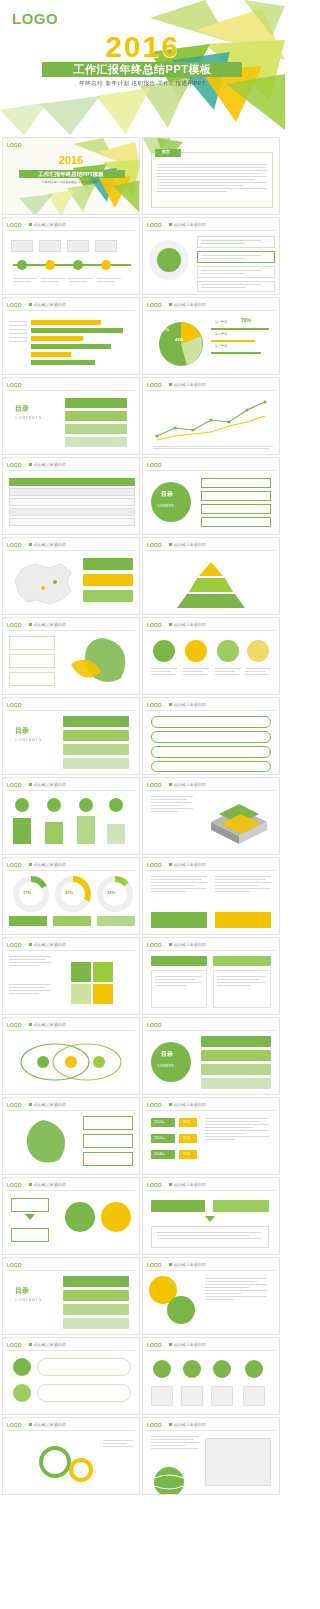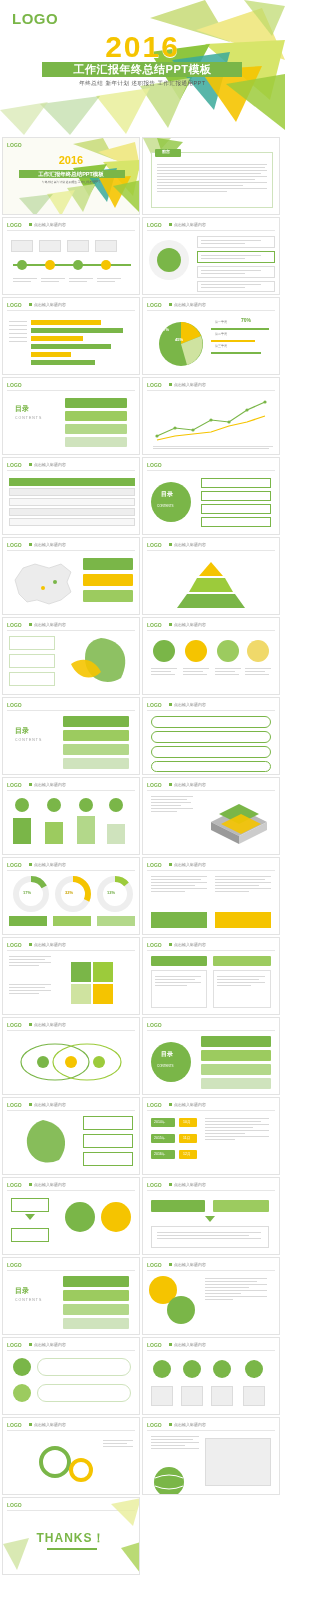--- a/index.html
+++ b/index.html
@@ -658,26 +658,15 @@
           <i style="width:48px"></i>
         </div>
       <svg width="44" height="44" style="position:absolute;left:8px;top:46px">
         <circle cx="18" cy="18" r="15" fill="#7ab648"></circle>
         <path d="M4,14 Q18,8 32,14" fill="none" stroke="#fff" stroke-width="1"></path>
         <path d="M4,22 Q18,28 32,22" fill="none" stroke="#fff" stroke-width="1"></path>
       </svg>
       <div class="graybox" style="left:62px;top:20px;width:66px;height:48px"></div>
     </div>
 
-    <div class="slide">
-      <div class="s-logo">LOGO</div>
-      <div class="s-rule"></div>
-      <svg width="138" height="78" style="position:absolute;left:0;top:0">
-        <polygon points="0,46 26,40 14,72" fill="#cfe3a0" opacity=".8"></polygon>
-        <polygon points="108,6 138,0 130,28" fill="#e9ee9a" opacity=".8"></polygon>
-        <polygon points="118,50 138,44 138,76" fill="#9ccb3b" opacity=".7"></polygon>
-      </svg>
-      <div class="thanks">THANKS！</div>
-      <div class="gbar" style="left:44px;top:50px;width:50px;height:2px"></div>
-    </div>
 
   </div>
 </div>
 
 </body></html>

